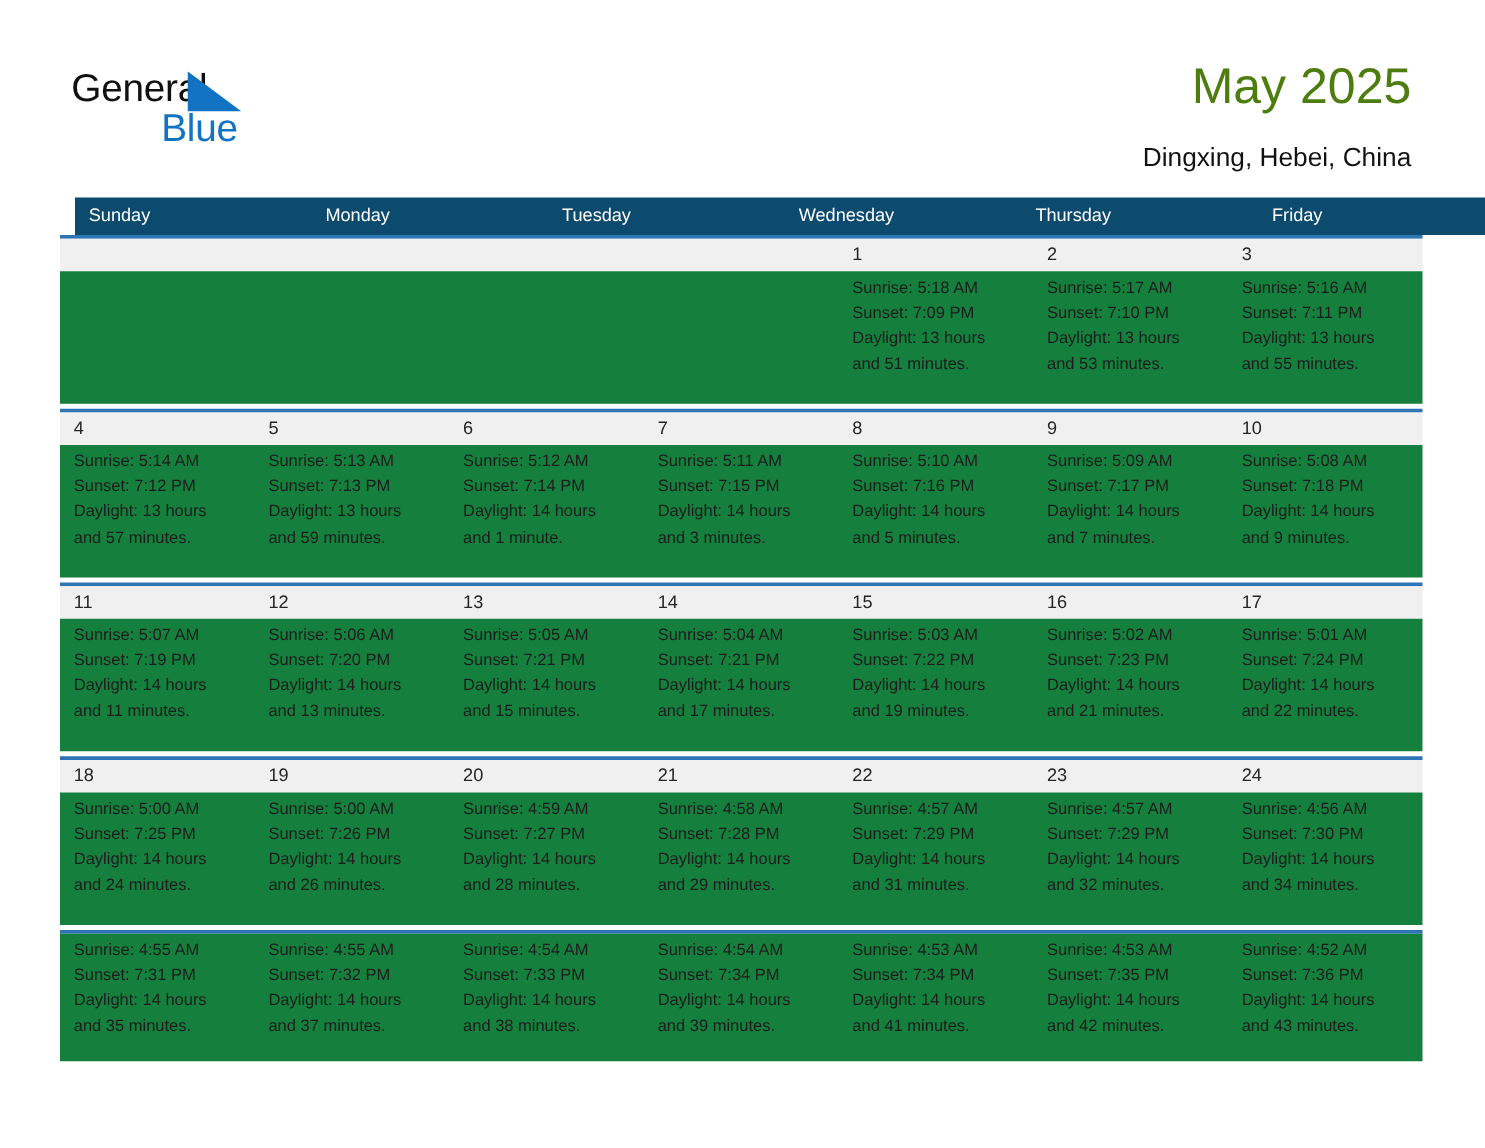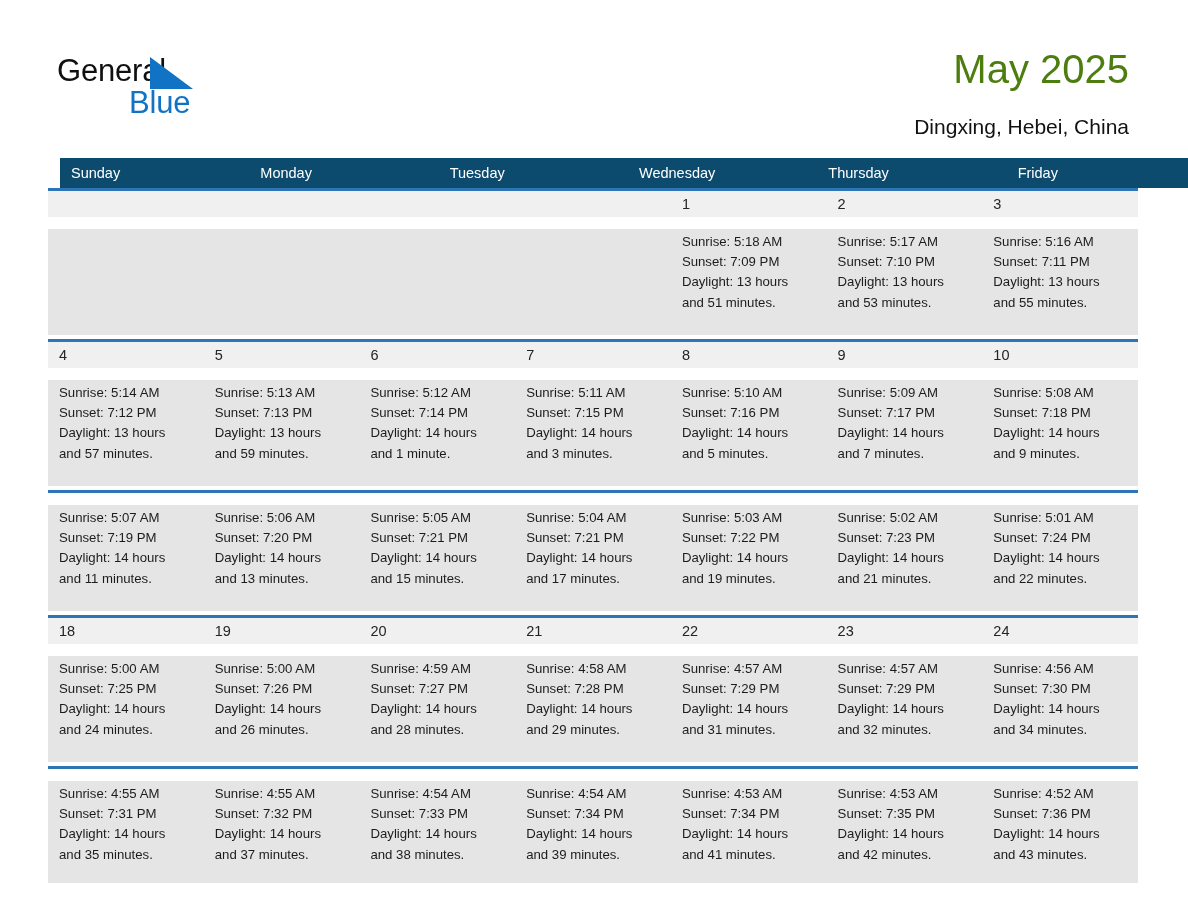--- a/index.html
+++ b/index.html
@@ -124,22 +124,21 @@
   .week-daterow {
     display: flex;
     width: 1090px;
     height: 26px;
     background: #f0f0f0;
   }
   .week-bodyrow {
     display: flex;
     width: 1090px;
     height: 106px;
-    background: #e5e5e5;
-    margin-top: 12px;
+    background: #15803d;
   }
   .week-last .week-bodyrow { height: 102px; }
 
   .daycell-num {
     flex: 1 1 0;
     min-width: 0;
     font-size: 14.5px;
     line-height: 26px;
     padding-left: 11px;
     color: #242424;
@@ -295,20 +294,29 @@
             </div>
             <div class="daycell-body">
               <div>Sunrise: 5:08 AM</div>
               <div>Sunset: 7:18 PM</div>
               <div>Daylight: 14 hours</div>
               <div>and 9 minutes.</div>
             </div>
           </div>
         </div>
         <div class="week">
+          <div class="week-daterow">
+            <div class="daycell-num">11</div>
+            <div class="daycell-num">12</div>
+            <div class="daycell-num">13</div>
+            <div class="daycell-num">14</div>
+            <div class="daycell-num">15</div>
+            <div class="daycell-num">16</div>
+            <div class="daycell-num">17</div>
+          </div>
           <div class="week-bodyrow">
             <div class="daycell-body">
               <div>Sunrise: 5:07 AM</div>
               <div>Sunset: 7:19 PM</div>
               <div>Daylight: 14 hours</div>
               <div>and 11 minutes.</div>
             </div>
             <div class="daycell-body">
               <div>Sunrise: 5:06 AM</div>
               <div>Sunset: 7:20 PM</div>

